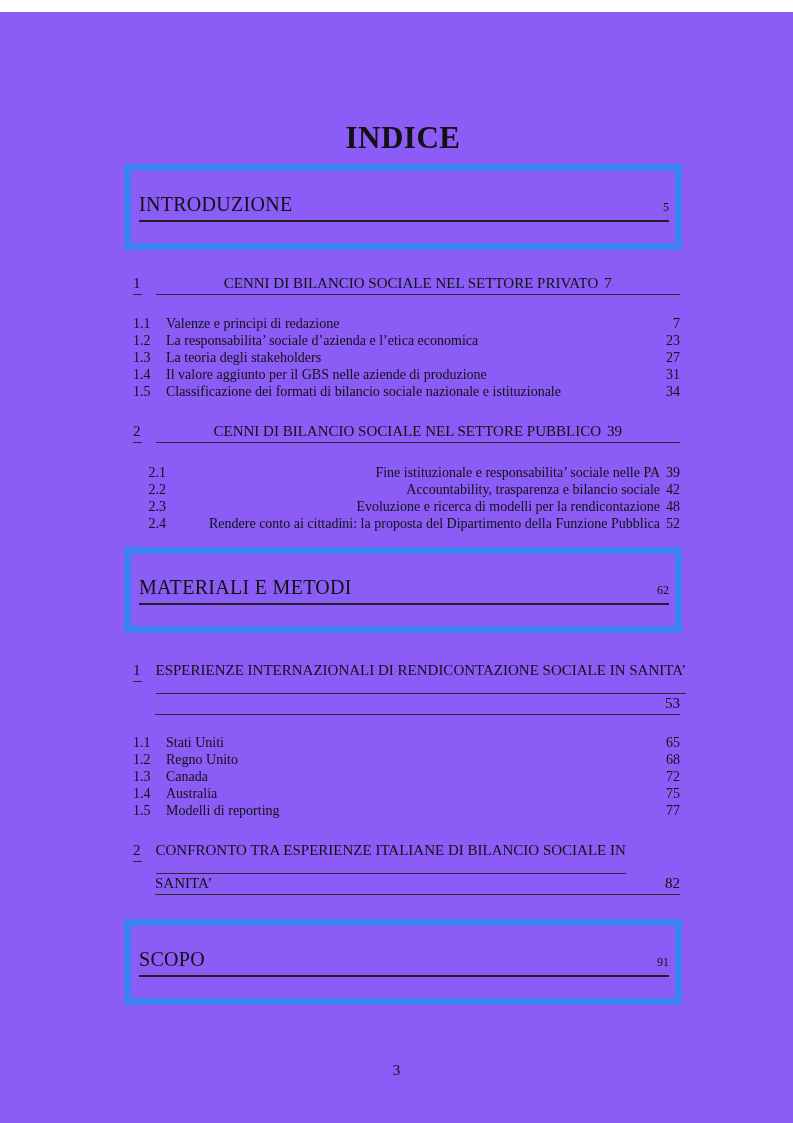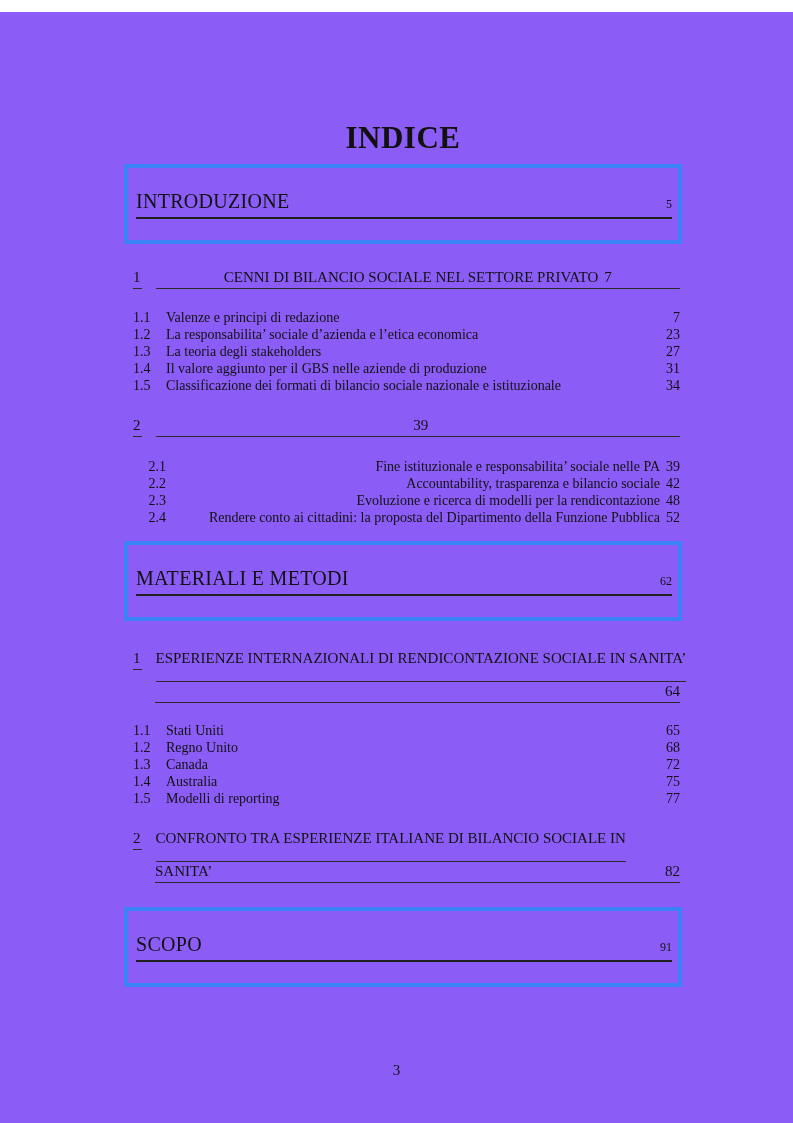--- a/index.html
+++ b/index.html
@@ -23,21 +23,21 @@
   .doc-title {
     margin-top: 108px;
     font-size: 31px;
     line-height: 36px;
     font-weight: bold;
     text-align: center;
     letter-spacing: 0.5px;
   }
   
   .big-box {
-    border: 4px solid #3b82f6;
+    border: 7px solid #3b82f6;
     padding: 21px 6px 21px 8px;
   }
   .box-row {
     display: flex;
     justify-content: space-between;
     align-items: baseline;
     border-bottom: 2px solid #1f1f1f;
     padding-bottom: 4px;
   }
   .box-label { font-size: 20px; line-height: 24px; letter-spacing: 0.3px; white-space: nowrap; }
@@ -167,20 +167,21 @@
       <div class="sub-row">
         <span class="sub-num">1.5</span>
         <span class="sub-label">Classificazione dei formati di bilancio sociale nazionale e istituzionale</span>
         <span class="sub-page">34</span>
       </div>
     </div>
 
     <div class="chap chap-2">
       <span class="chap-num">2</span>
       <span class="chap-main">
+        <span class="chap-label">CENNI DI BILANCIO SOCIALE NEL SETTORE PUBBLICO</span>
         <span class="chap-page">39</span>
       </span>
     </div>
 
     <div class="subs subs-2">
       <div class="sub-row">
         <span class="sub-num">2.1</span>
         <span class="sub-label">Fine istituzionale e responsabilita’ sociale nelle PA</span>
         <span class="sub-page">39</span>
       </div>
@@ -208,21 +209,21 @@
       </div>
     </div>
 
     <div class="chapw chap-esp">
       <div class="chapw-line1">
         <span class="chap-num">1</span>
         <span class="chapw-label">ESPERIENZE INTERNAZIONALI DI RENDICONTAZIONE SOCIALE IN SANITA’</span>
       </div>
       <div class="chapw-line2">
         <span class="chapw-cont"></span>
-        <span class="chap-page">64</span>
+        <span class="chap-page">53</span>
       </div>
     </div>
 
     <div class="subs subs-3">
       <div class="sub-row">
         <span class="sub-num">1.1</span>
         <span class="sub-label">Stati Uniti</span>
         <span class="sub-page">65</span>
       </div>
       <div class="sub-row">

